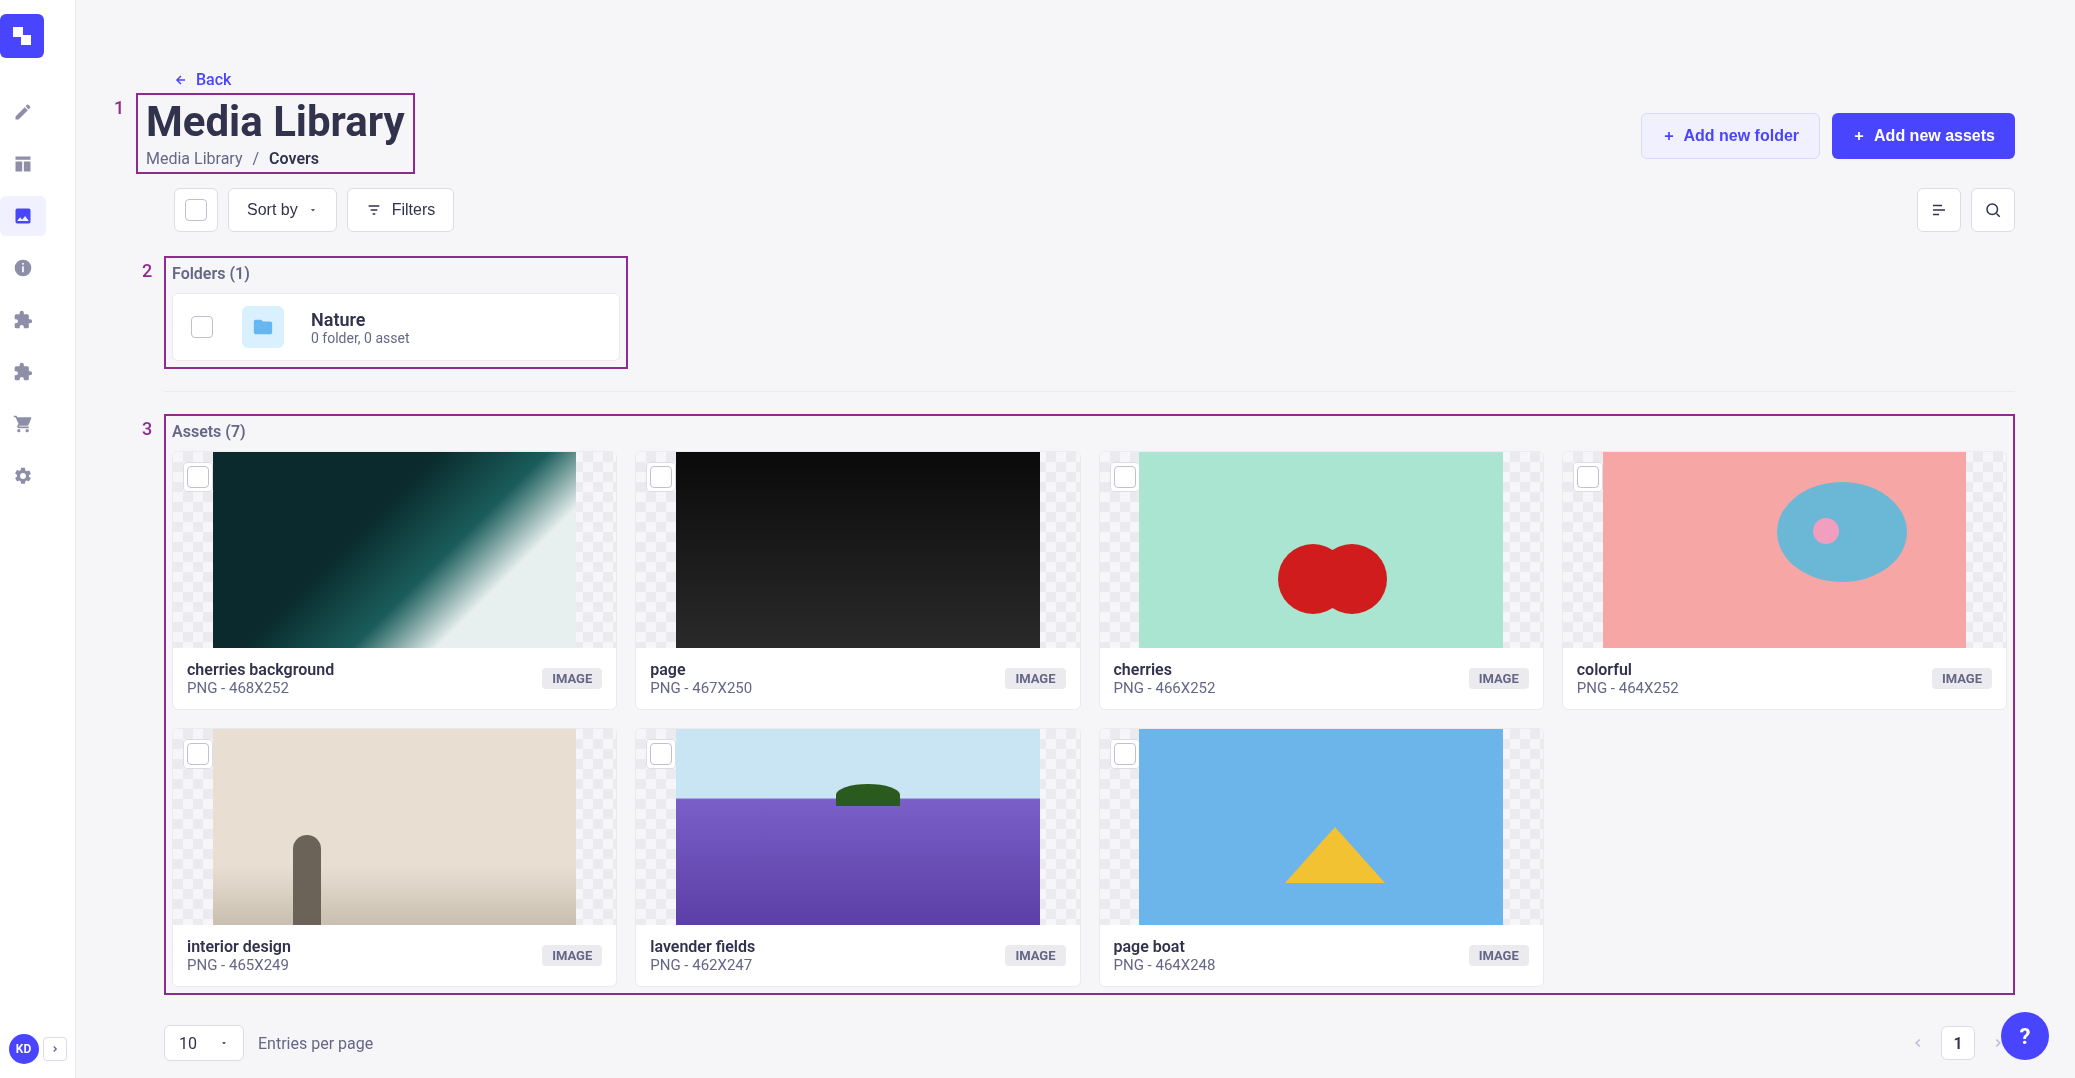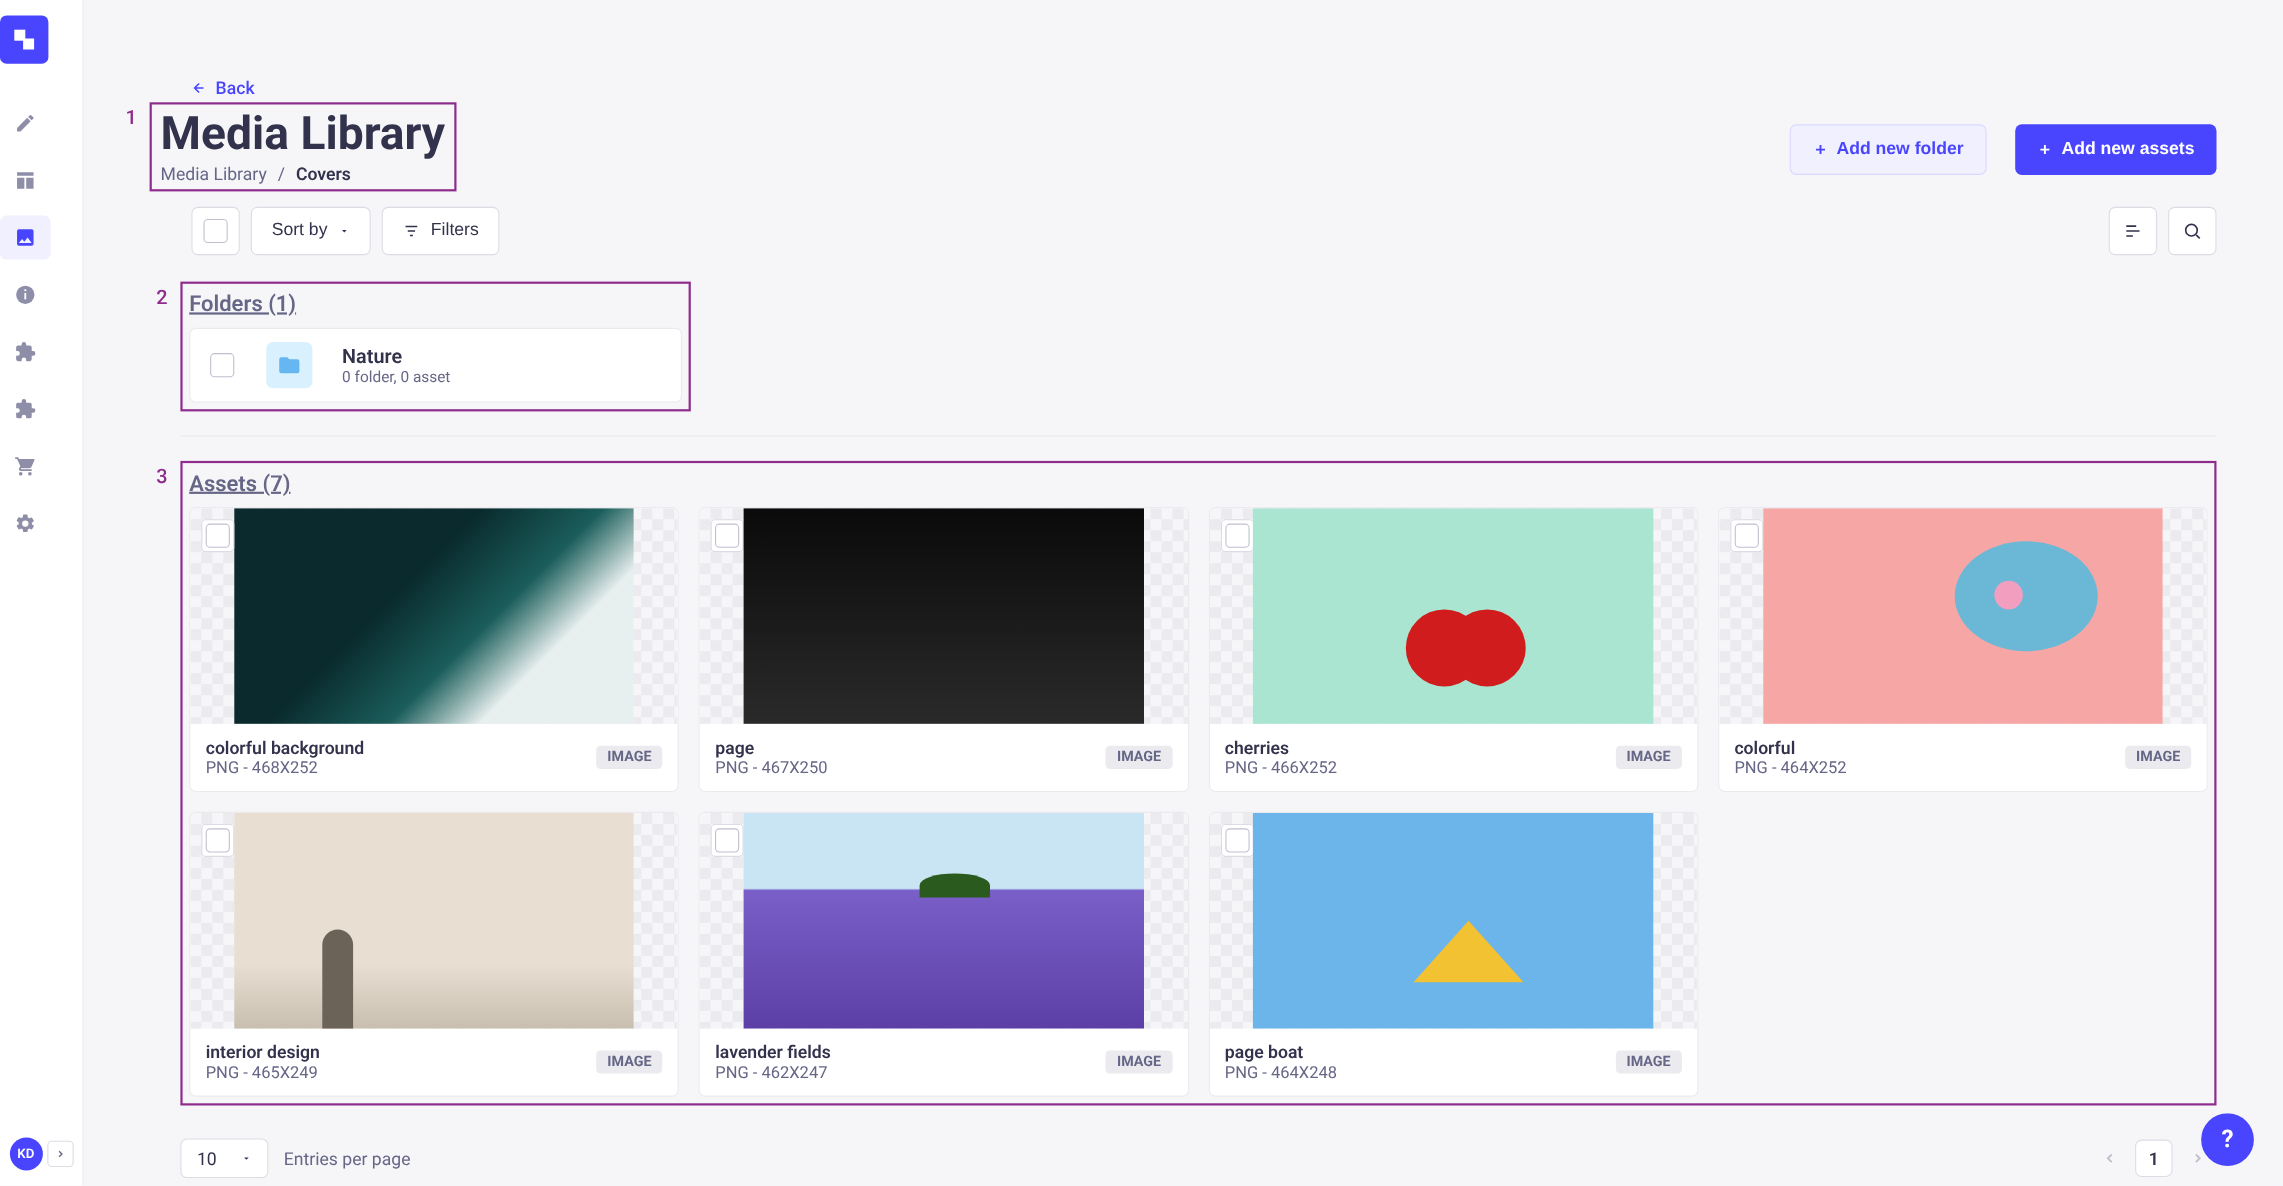--- a/index.html
+++ b/index.html
@@ -136,21 +136,21 @@
 .breadcrumb {
   display: flex;
   gap: 10px;
   font-size: 16px;
   color: #666687;
   margin-top: 4px;
 }
 .breadcrumb .current { font-weight: 600; color: #32324d; }
 .header-actions {
   display: flex;
-  gap: 26px;
+  gap: 12px;
   margin-top: 20px;
 }
 .btn {
   height: 46px;
   padding: 0 20px;
   border-radius: 6px;
   font-size: 16px;
   font-weight: 600;
   display: inline-flex;
   align-items: center;
@@ -225,25 +225,24 @@
   color: #32324d;
   cursor: pointer;
 }
 .section {
   border: 2px solid #8e2c8e;
   padding: 6px;
   position: relative;
   margin-left: 28px;
 }
 .section-title {
-  font-size: 20px;
+  font-size: 16px;
   font-weight: 600;
   color: #666687;
   margin-bottom: 10px;
-  text-decoration: underline;
 }
 .folders-section { width: 464px; margin-bottom: 22px; }
 .folder-card {
   border: 1px solid #eaeaef;
   border-radius: 6px;
   background: #fff;
   padding: 12px 16px;
   display: flex;
   align-items: center;
   gap: 27px;
@@ -574,21 +573,21 @@
 
         <div class="asset-card">
           <div class="card-check">
               <div class="box"></div>
             </div>
           <div class="asset-thumb">
               <div class="img thumb-0"></div>
             </div>
           <div class="asset-meta">
             <div>
-              <div class="name">colorful background</div>
+              <div class="name">cherries background</div>
               <div class="dims">PNG - 468X252</div>
             </div>
             <div class="badge">IMAGE</div>
           </div>
         </div>
 
         <div class="asset-card">
           <div class="card-check">
               <div class="box"></div>
             </div>

